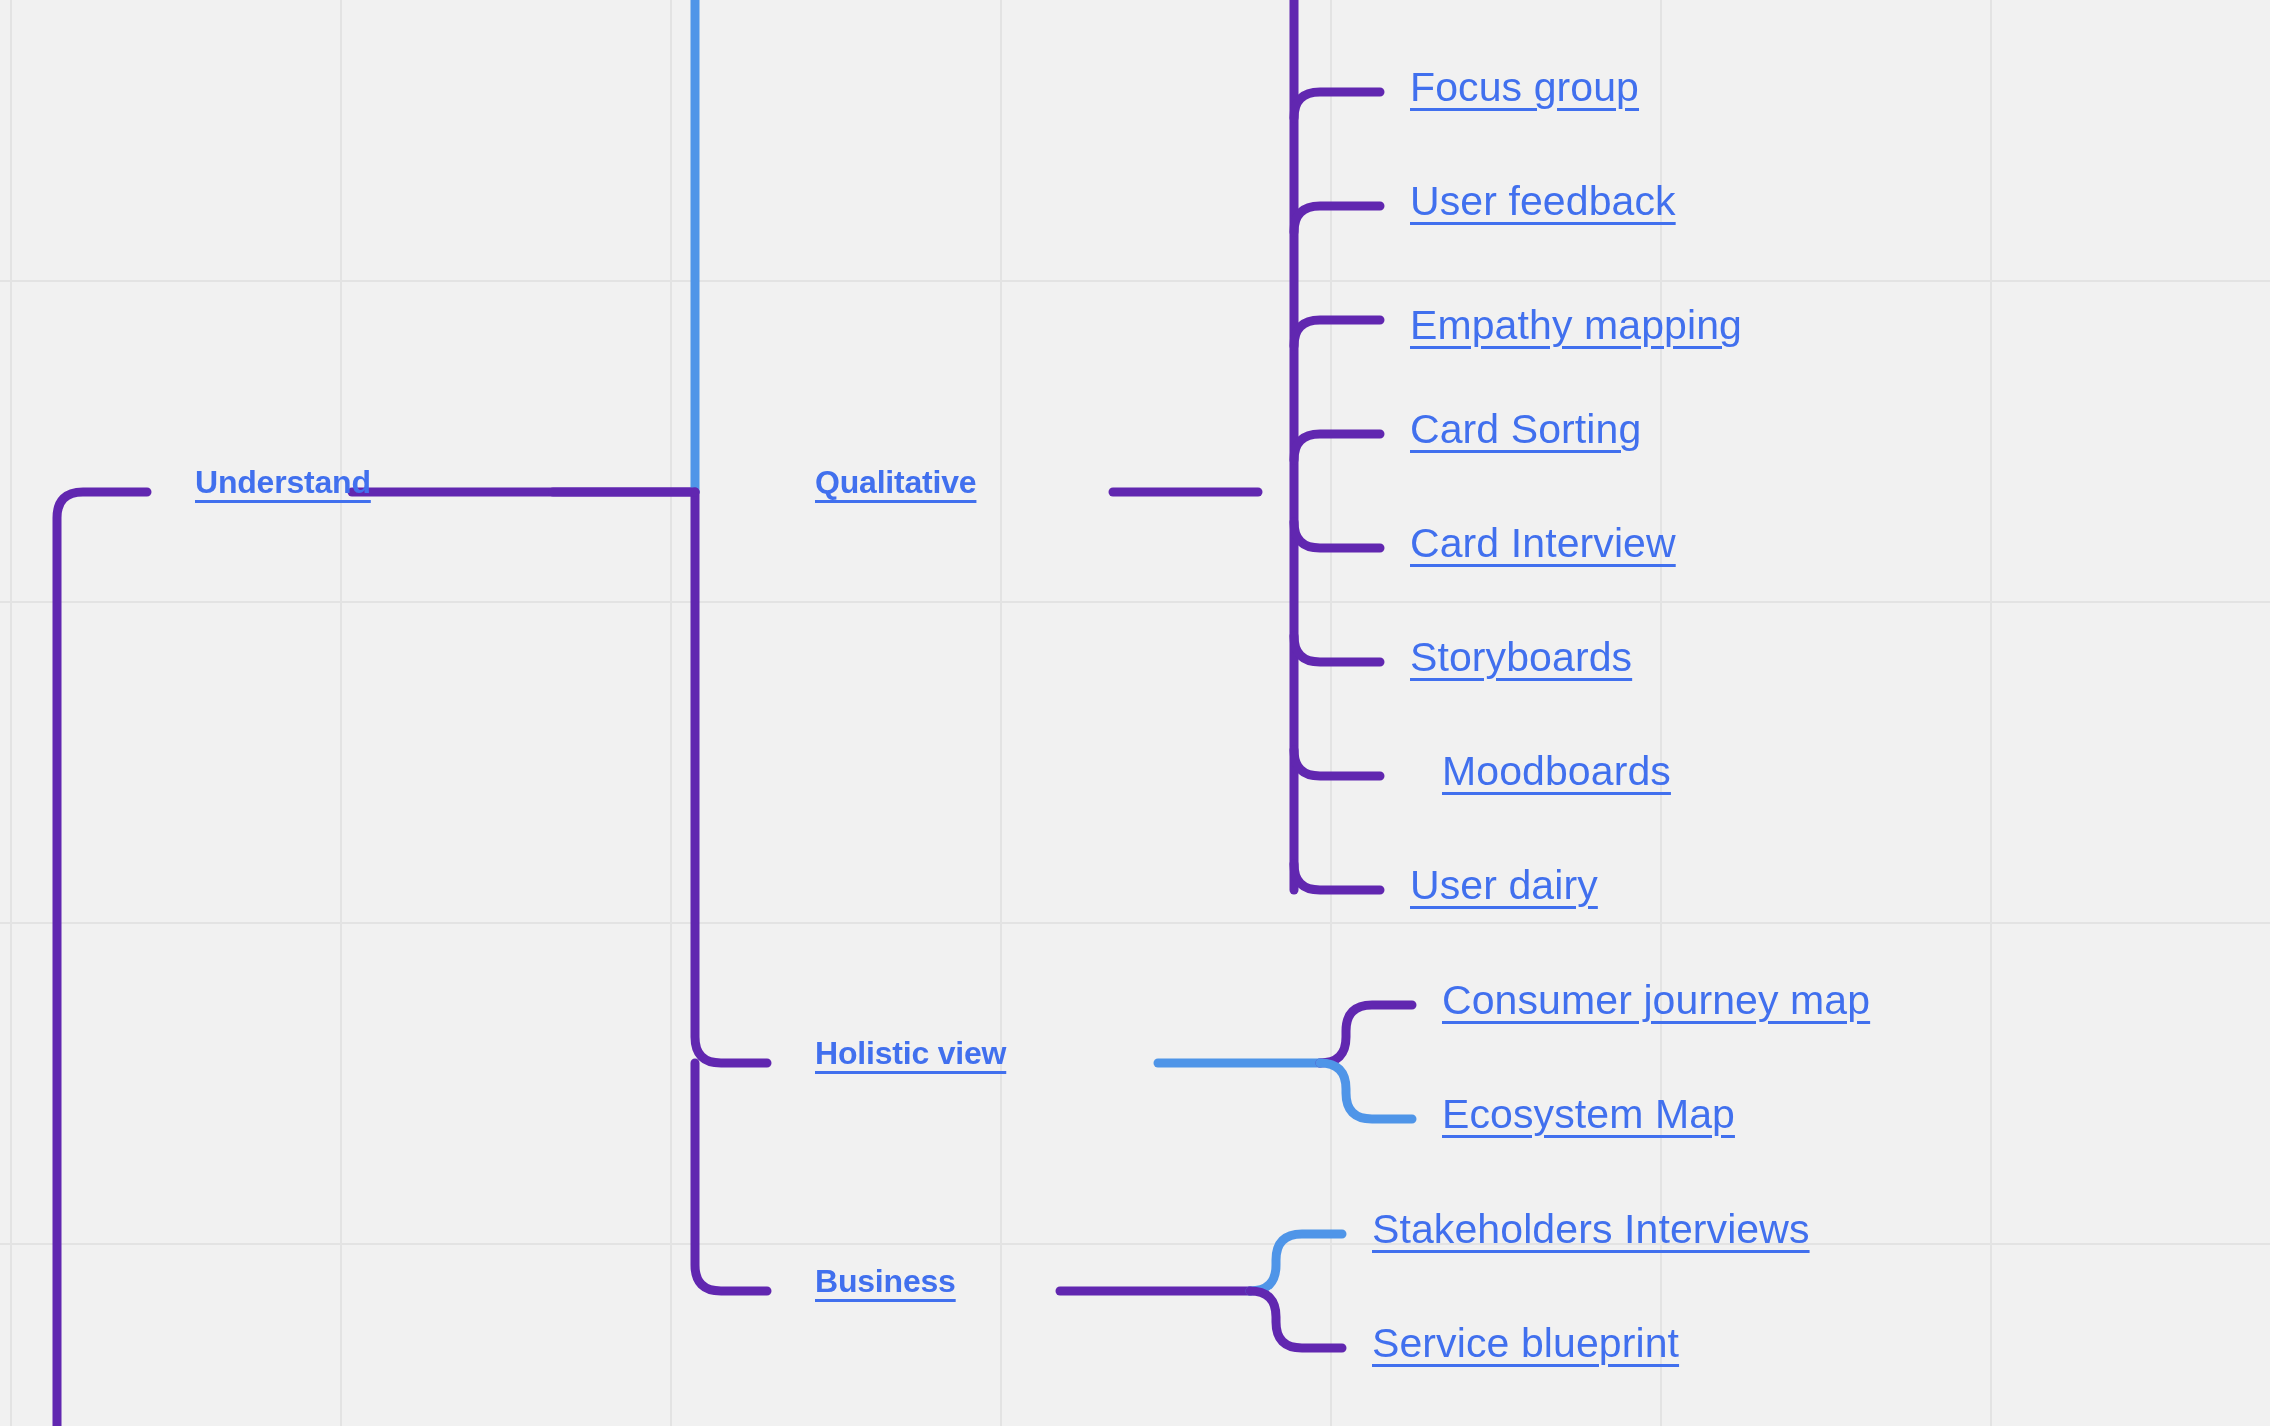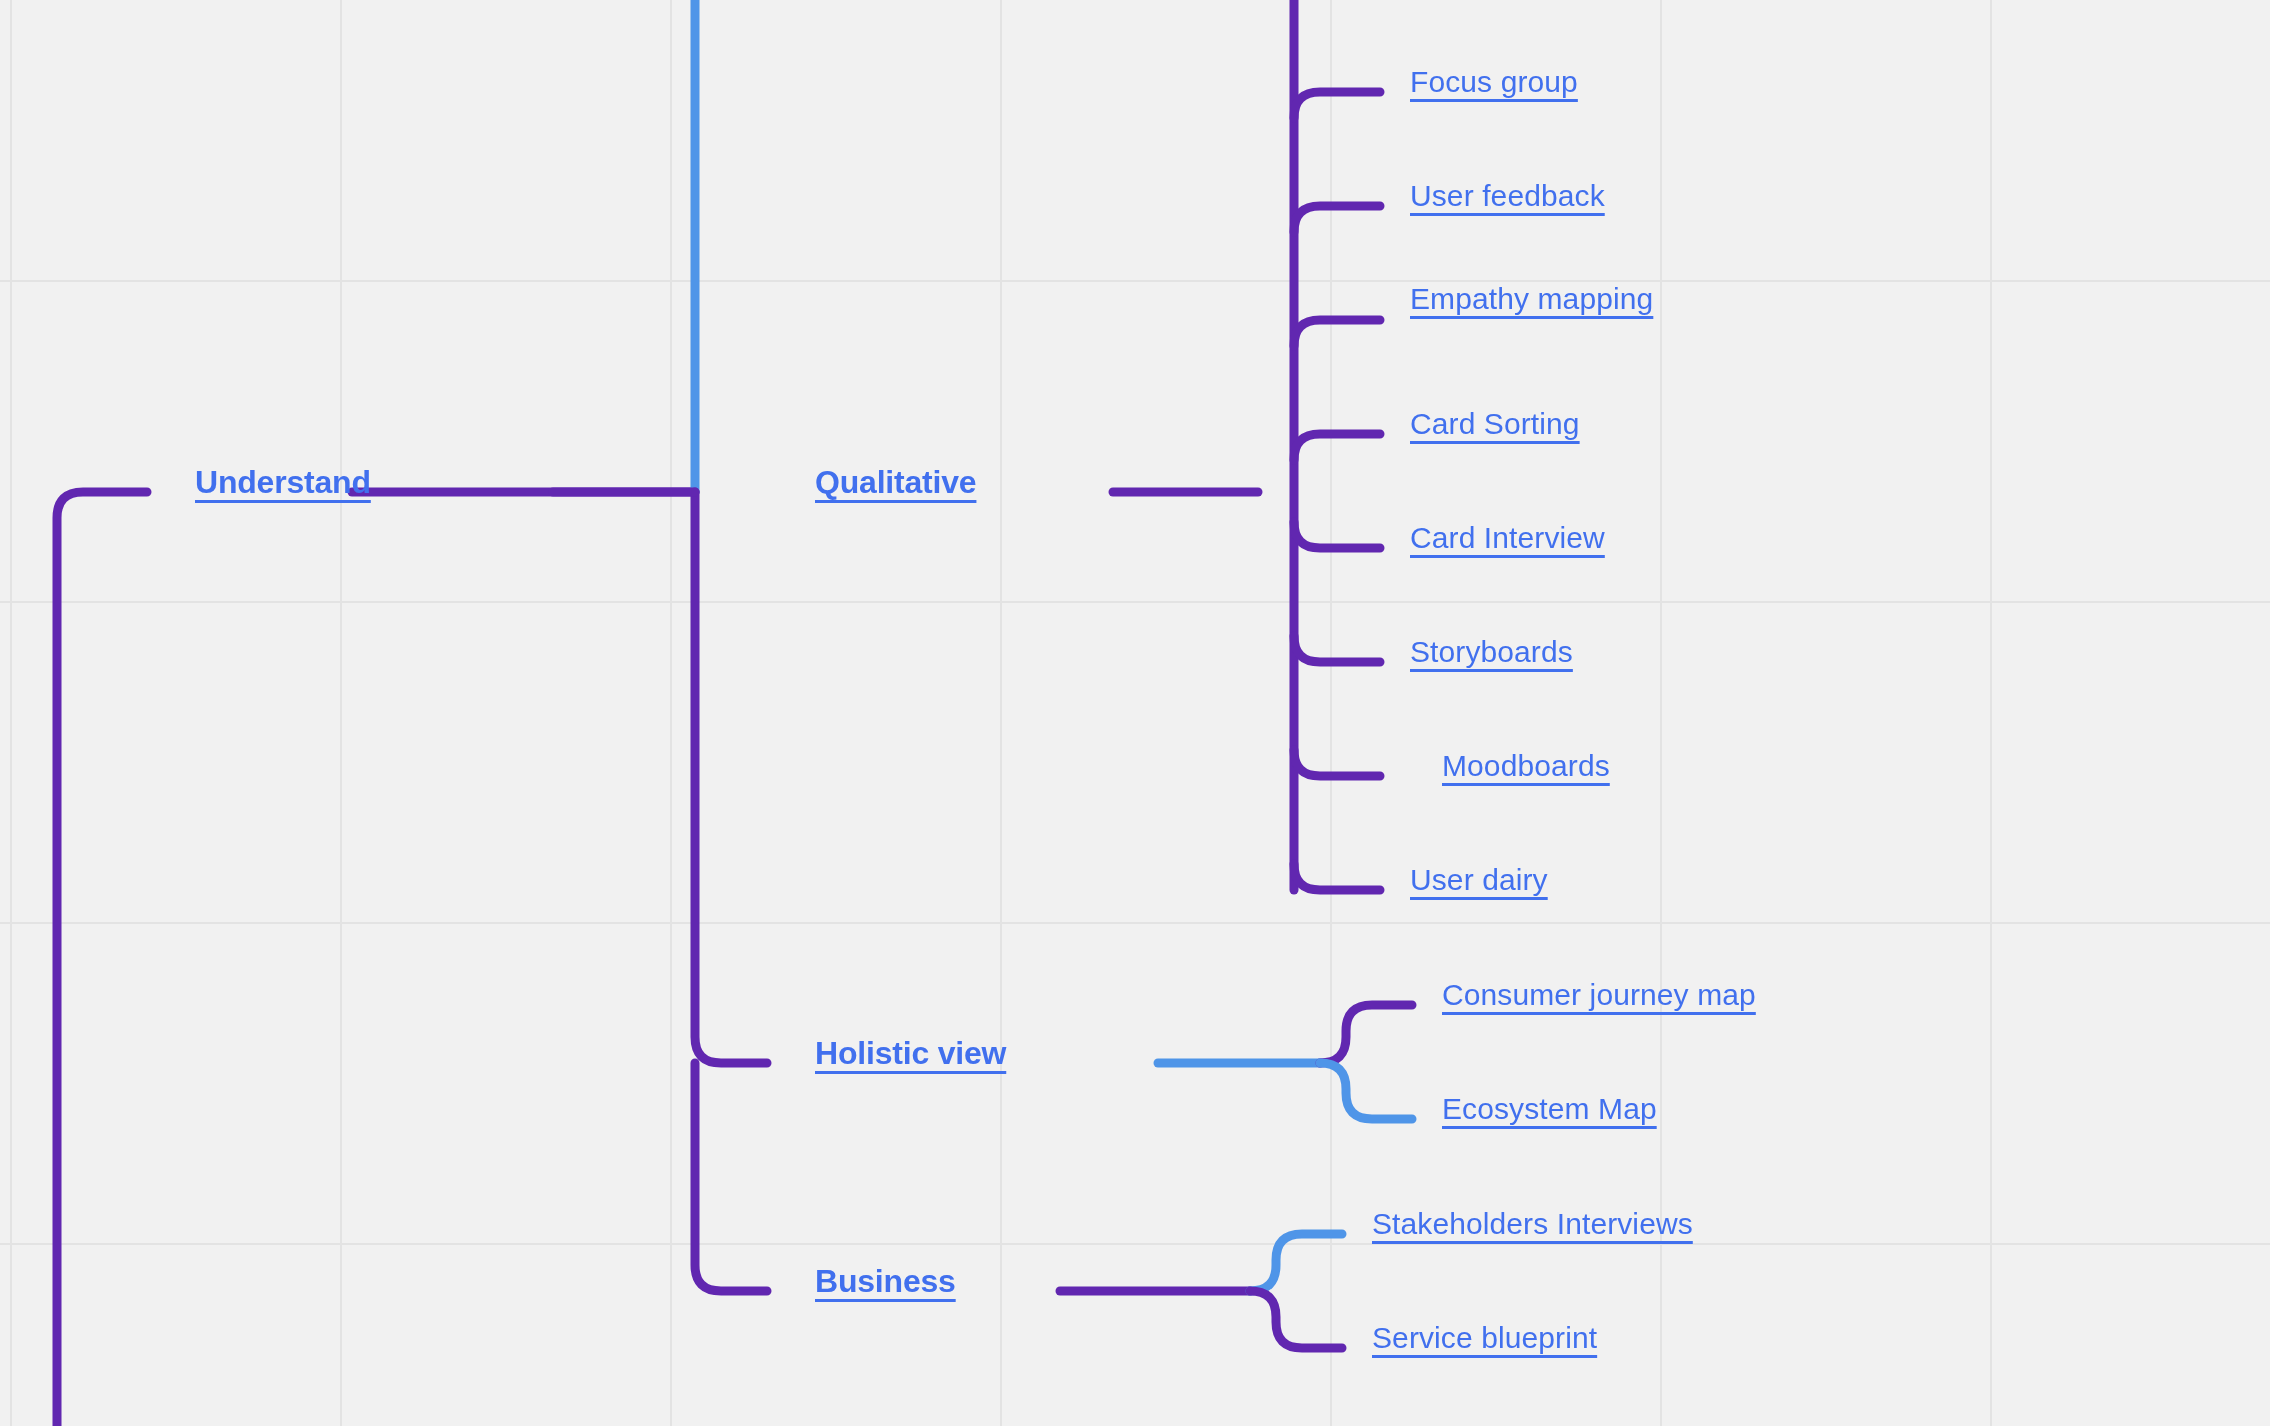--- a/index.html
+++ b/index.html
@@ -39,21 +39,21 @@
     text-underline-offset: 7px;
     line-height: 1;
     cursor: pointer;
   }
   .node-branch {
     font-size: 32px;
     font-weight: bold;
     letter-spacing: -0.2px;
   }
   .node-leaf {
-    font-size: 30px;
+    font-size: 41px;
     font-weight: normal;
     letter-spacing: 0.1px;
   }
 </style>
 </head>
 <body>
 
 <div id="canvas">
 
   <svg id="edges" viewBox="0 0 2270 1426" xmlns="http://www.w3.org/2000/svg">
@@ -98,21 +98,21 @@
   </svg>
 
   <div class="node-label node-branch" style="left:195px; top:466px;">Understand</div>
 
   <div class="node-label node-branch" style="left:815px; top:466px;">Qualitative</div>
 
   <div class="node-label node-leaf" style="left:1410px; top:67px;">Focus group</div>
 
   <div class="node-label node-leaf" style="left:1410px; top:181px;">User feedback</div>
 
-  <div class="node-label node-leaf" style="left:1410px; top:284px;">Empathy mapping</div>
+  <div class="node-label node-leaf" style="left:1410px; top:305px;">Empathy mapping</div>
 
   <div class="node-label node-leaf" style="left:1410px; top:409px;">Card Sorting</div>
 
   <div class="node-label node-leaf" style="left:1410px; top:523px;">Card Interview</div>
 
   <div class="node-label node-leaf" style="left:1410px; top:637px;">Storyboards</div>
 
   <div class="node-label node-leaf" style="left:1410px; top:751px;margin-left:32px;">Moodboards</div>
 
   <div class="node-label node-leaf" style="left:1410px; top:865px;">User dairy</div>

